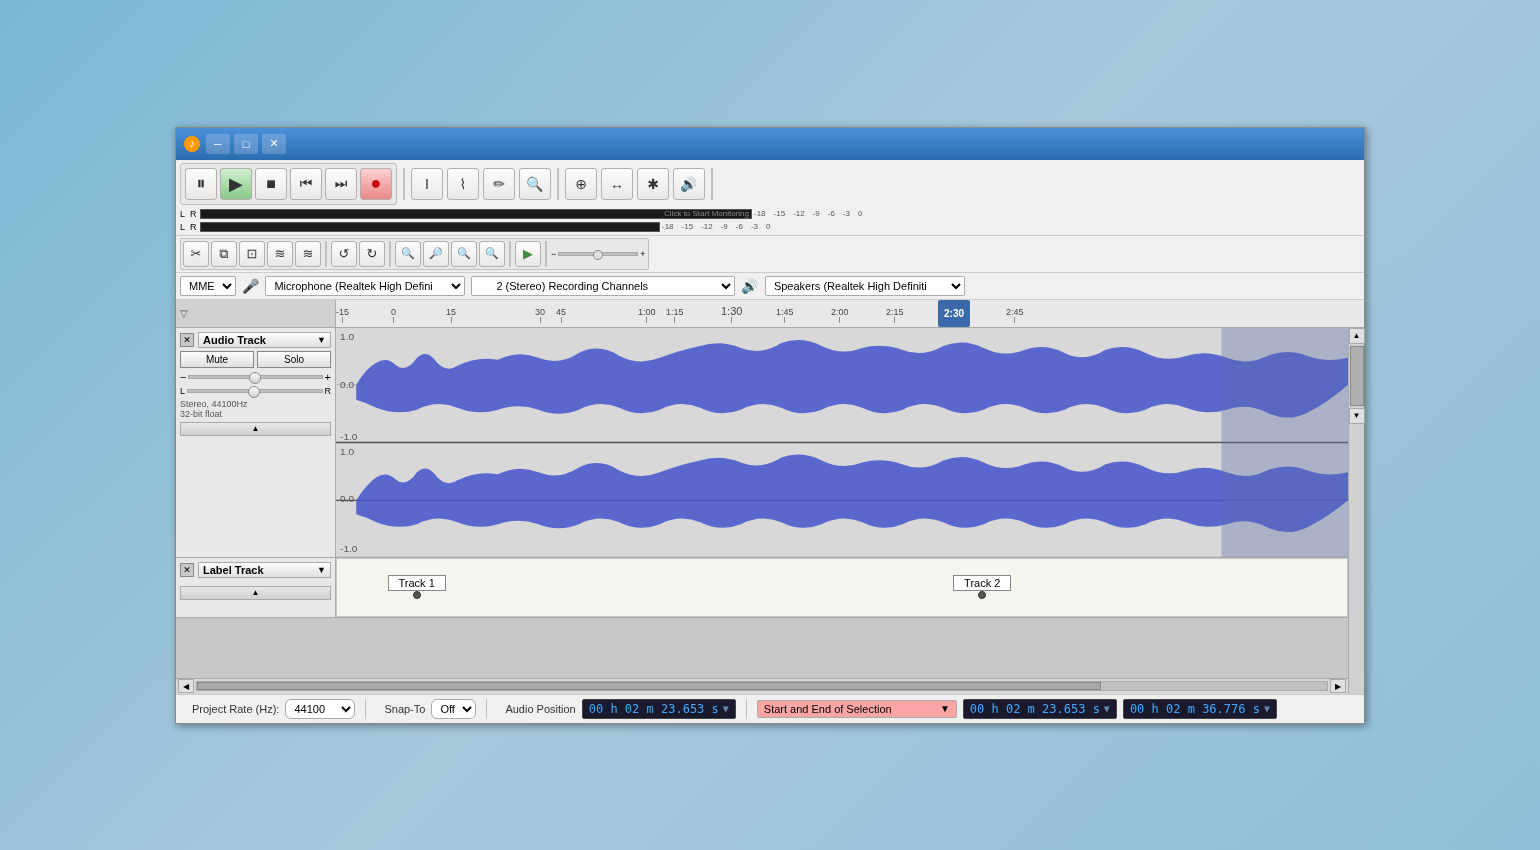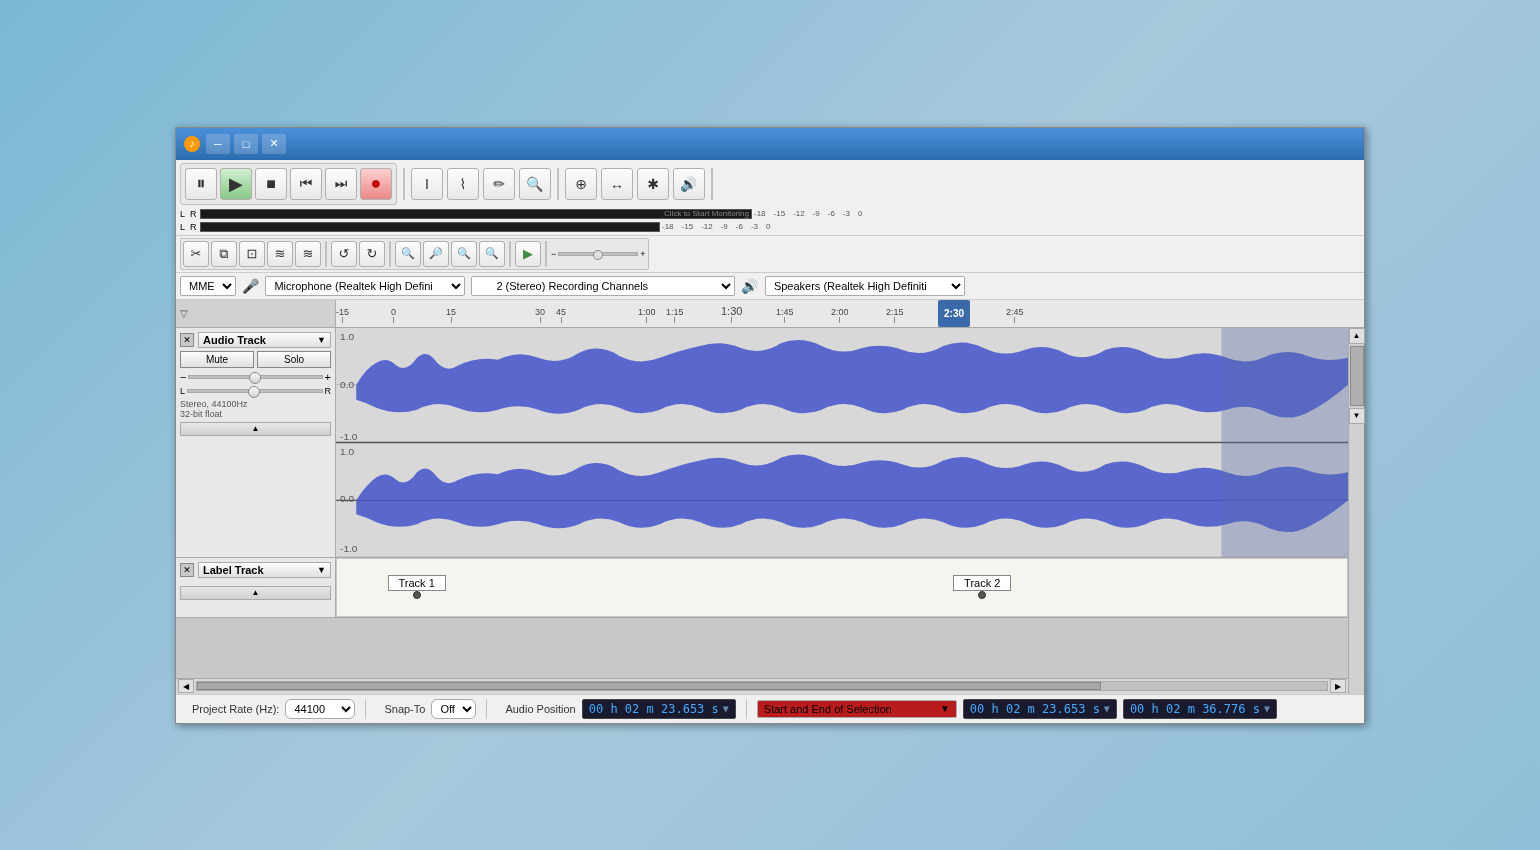--- a/index.html
+++ b/index.html
@@ -393,21 +393,21 @@
       display: flex;
       align-items: center;
       justify-content: space-between;
     }
     .time-display .td-arrow {
       color: #6688aa;
       font-size: 10px;
       margin-left: 4px;
     }
     .selection-dropdown {
-      background: #b91c1c;
+      background: #fca5a5;
       border: 1px solid #aaa;
       padding: 2px 6px;
       font-size: 11px;
       border-radius: 2px;
       display: flex;
       align-items: center;
       gap: 4px;
       min-width: 200px;
     }
     .vertical-divider {

